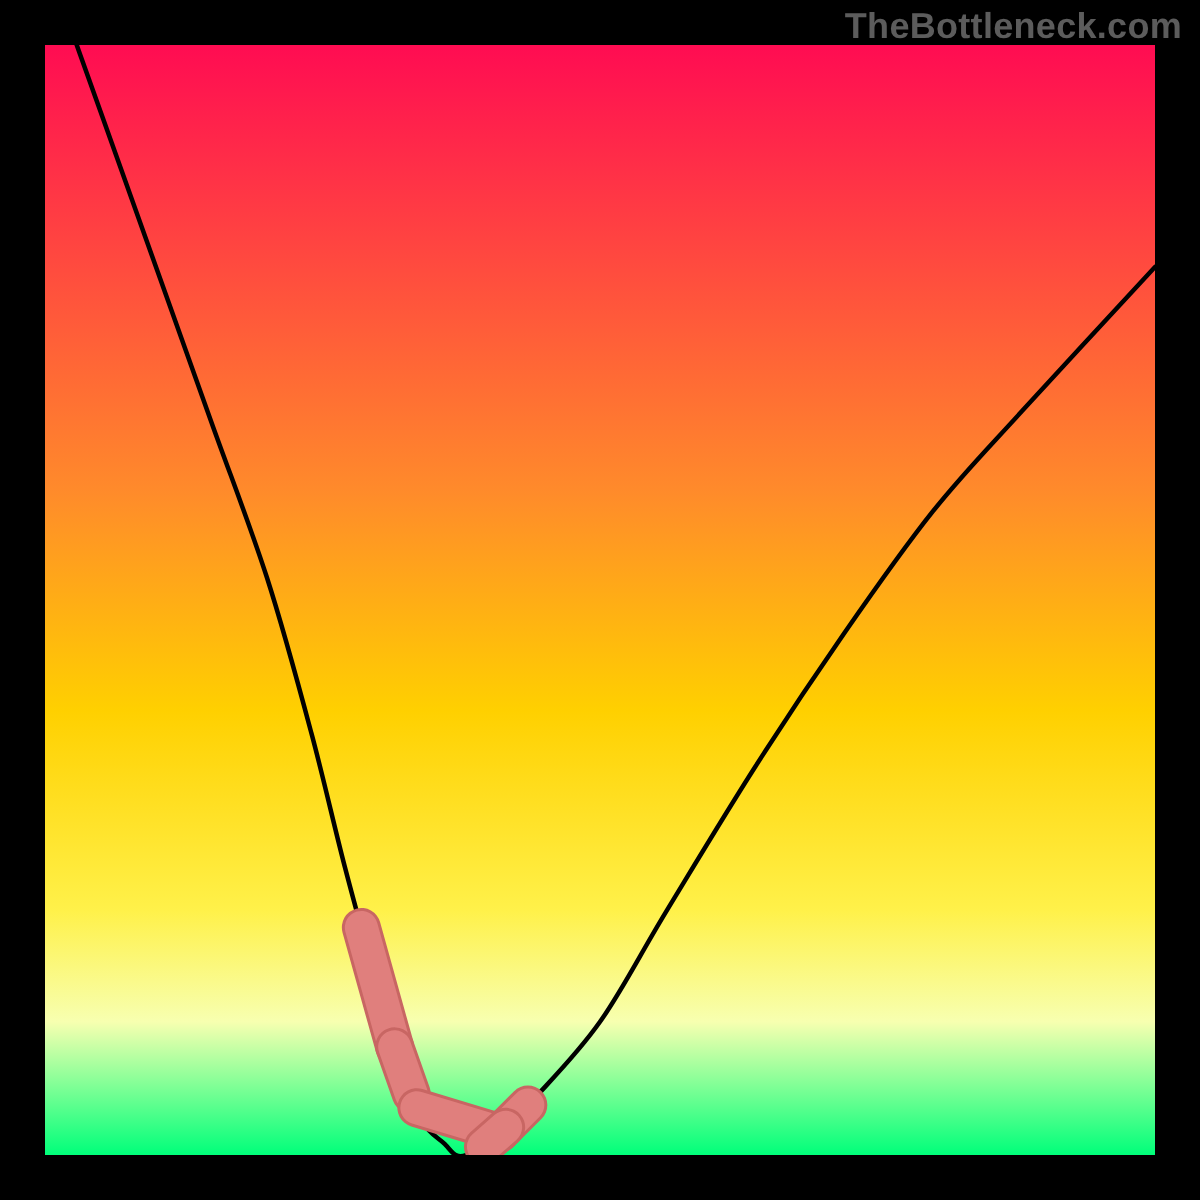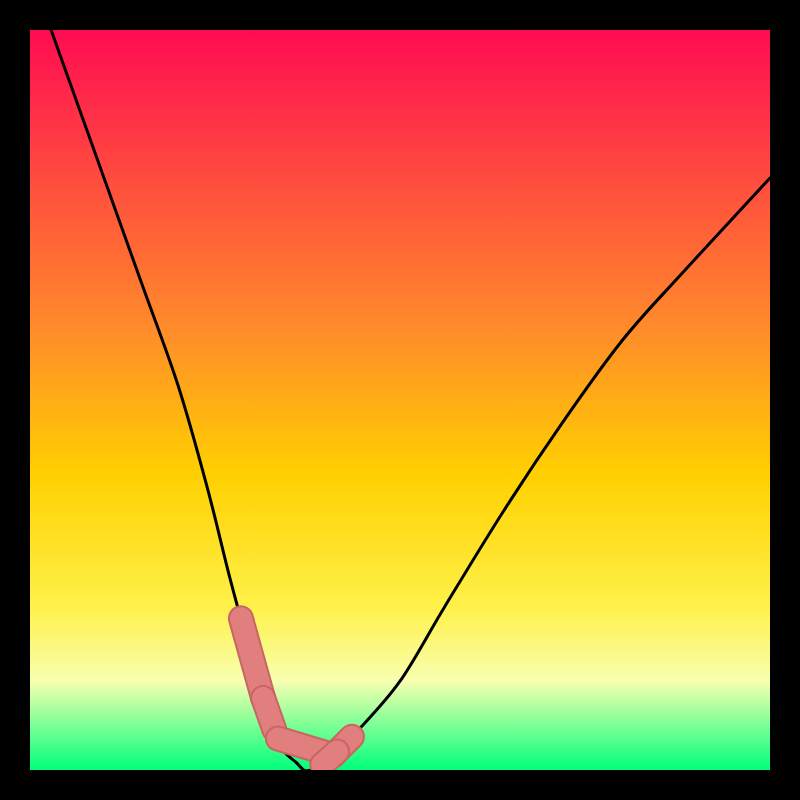--- a/index.html
+++ b/index.html
@@ -27,20 +27,21 @@
     top: 30px;
     width: 740px;
     height: 740px;
   }
   svg { display: block; }
 </style>
 </head>
 <body>
 
 <div class="frame">
+  <div class="watermark">TheBottleneck.com</div>
   <div class="plot">
     <svg id="chart-svg" viewBox="0 0 740 740" width="740" height="740">
       <defs>
         <linearGradient id="bg-grad" x1="0" y1="0" x2="0" y2="1">
             <stop offset="0%" stop-color="#ff0c52"></stop>
             <stop offset="40%" stop-color="#ff8a2b"></stop>
             <stop offset="60%" stop-color="#ffd000"></stop>
             <stop offset="78%" stop-color="#fff14a"></stop>
             <stop offset="88%" stop-color="#f7ffb0"></stop>
             <stop offset="100%" stop-color="#00ff7a"></stop>

